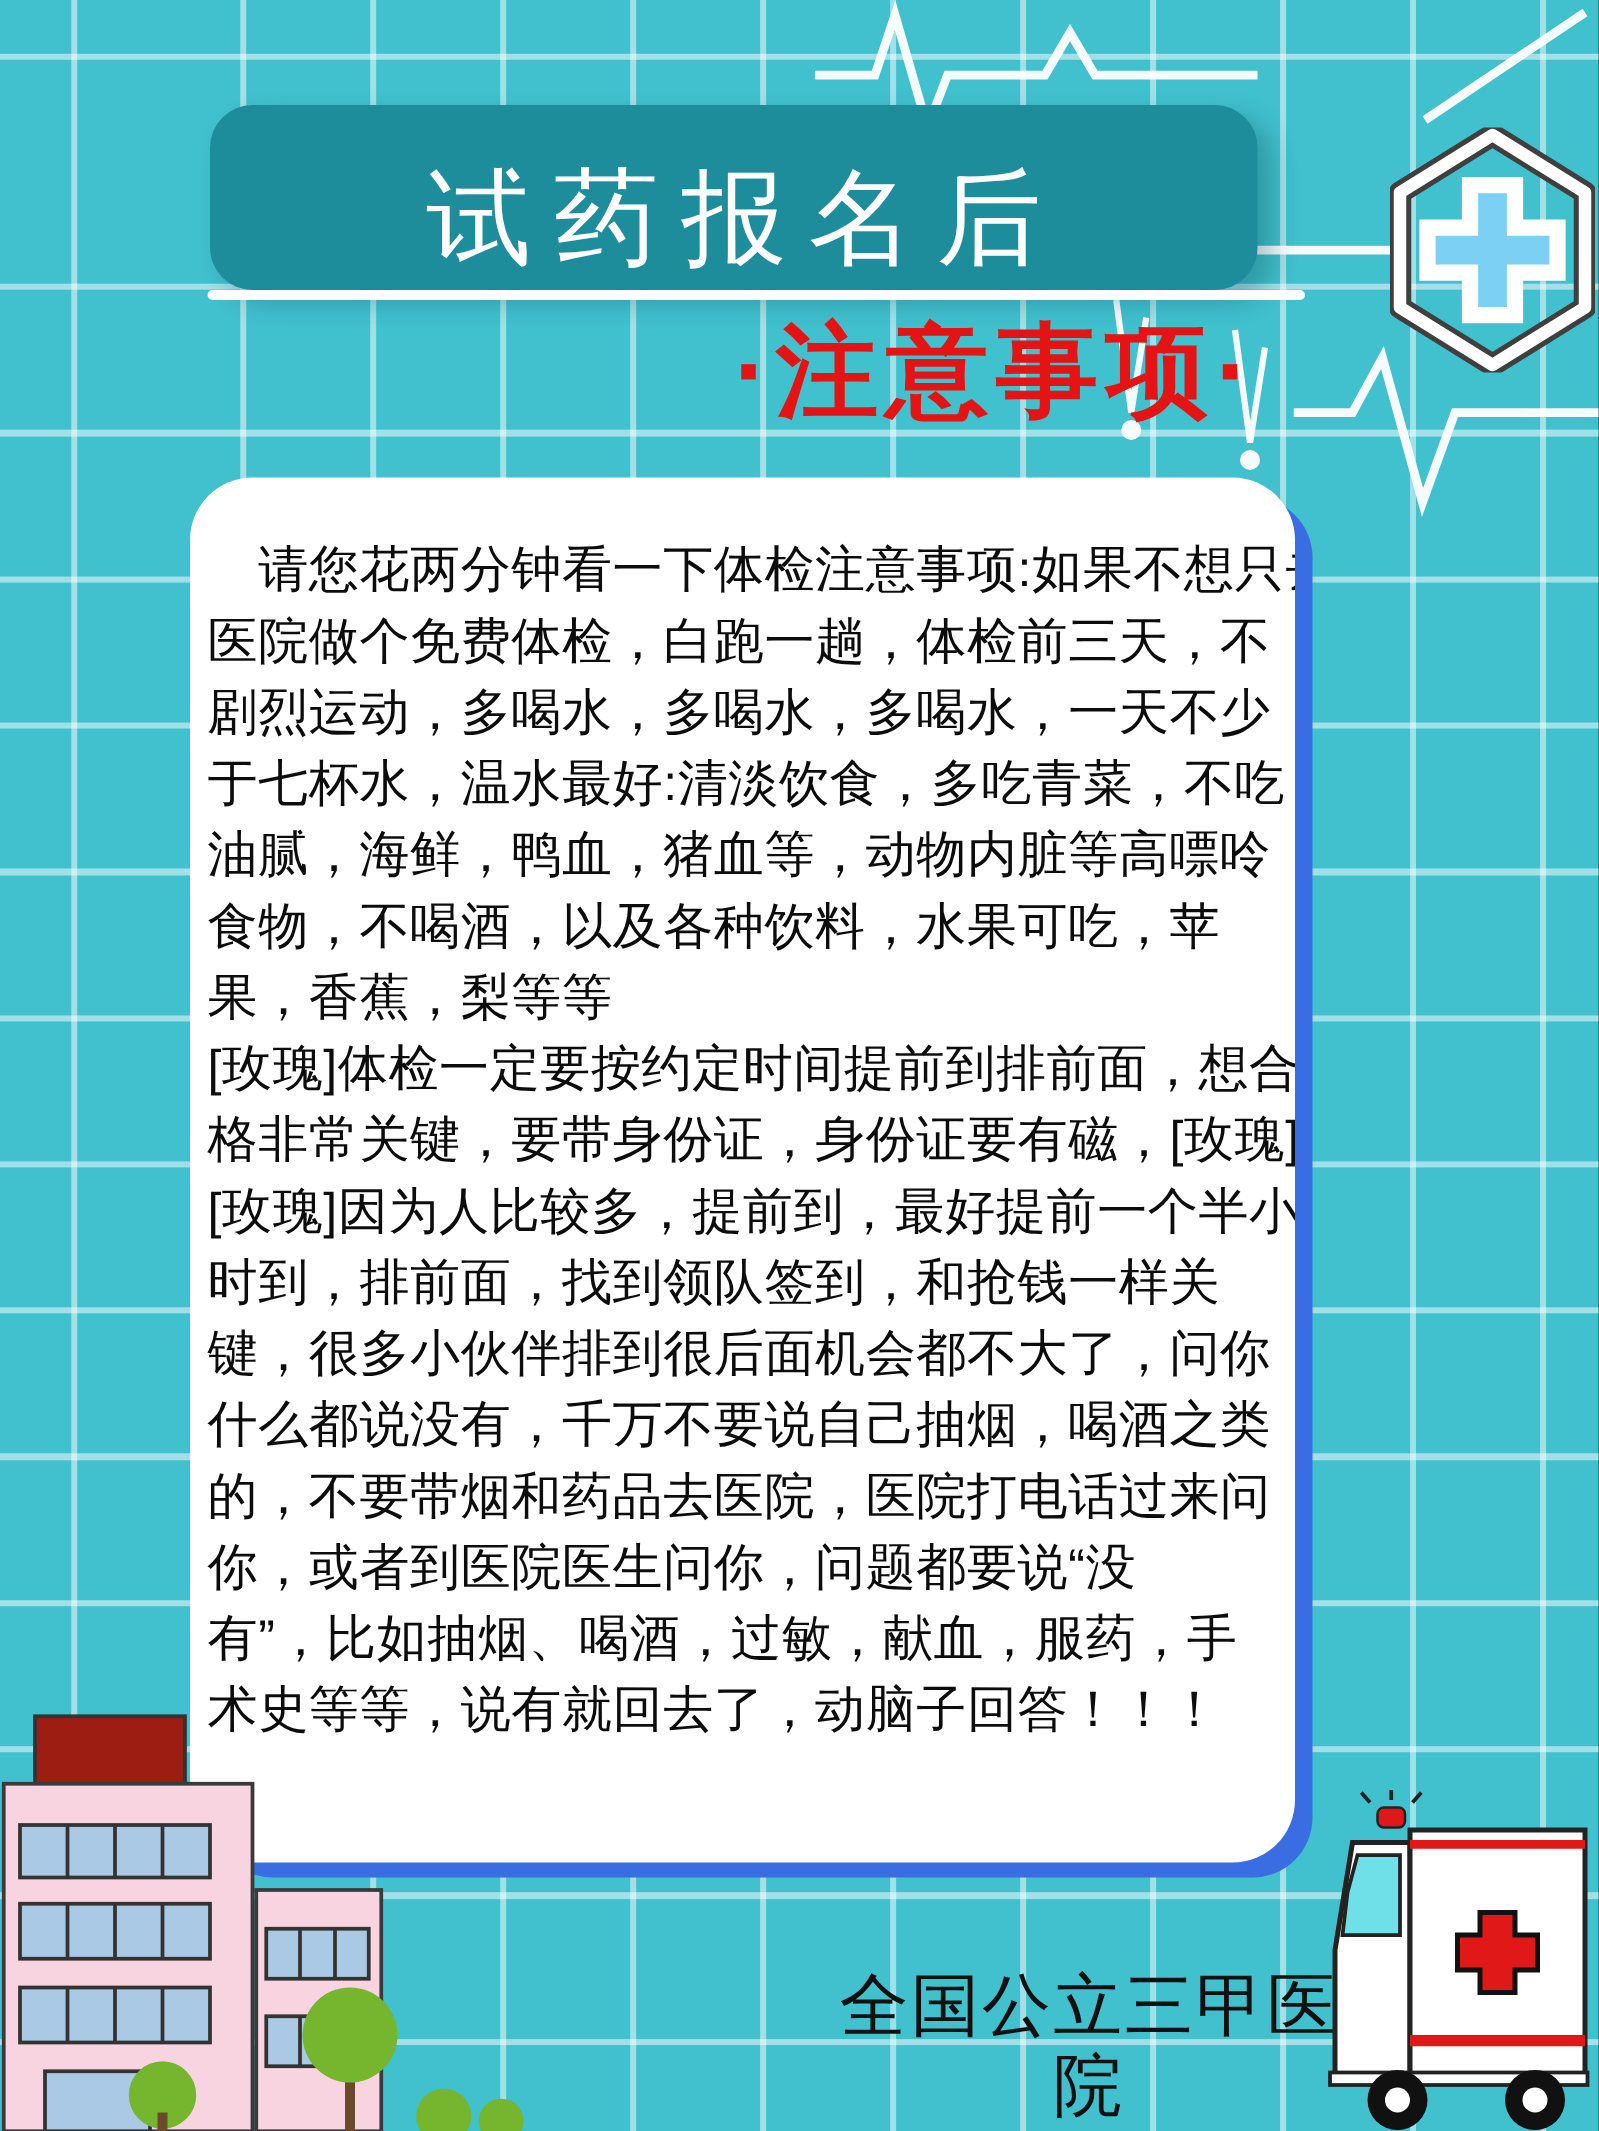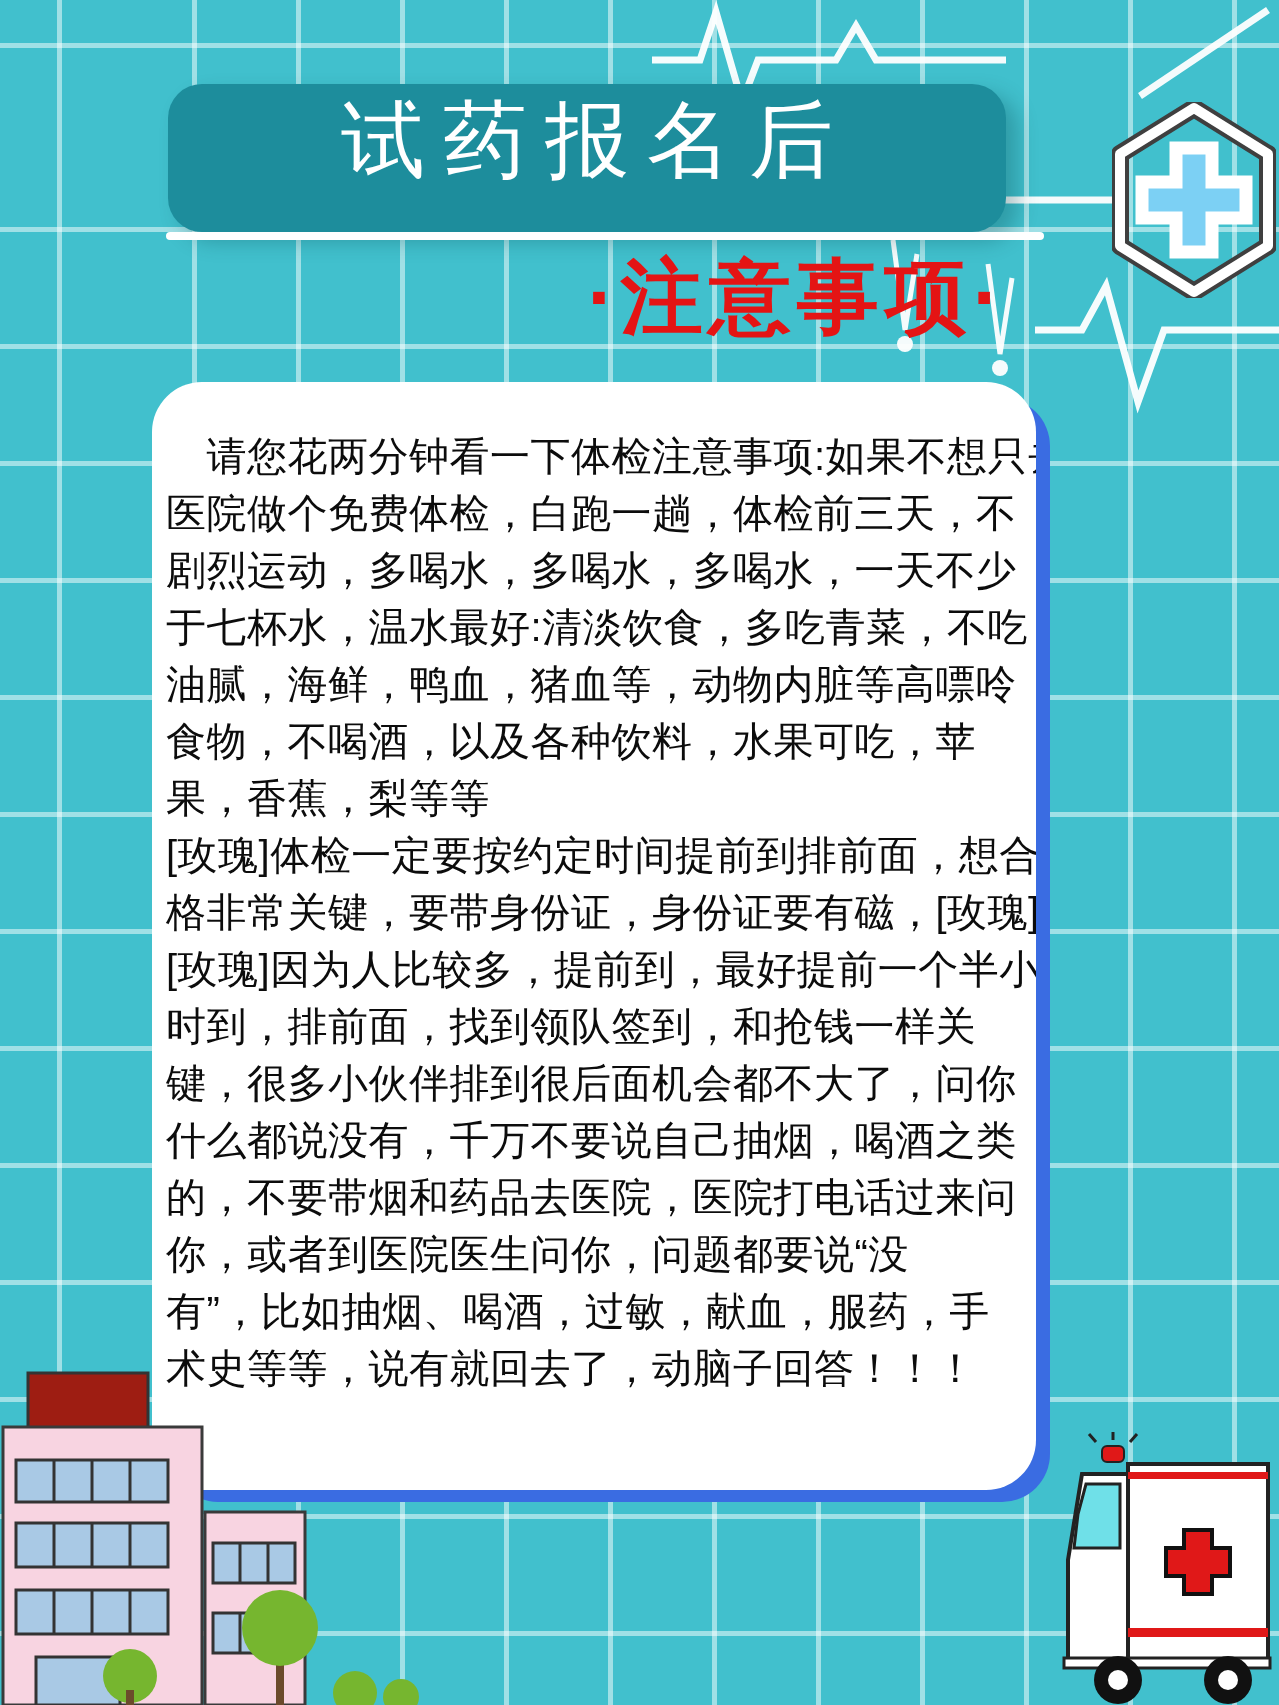--- a/index.html
+++ b/index.html
@@ -17,21 +17,21 @@
         rgba(255,255,255,.5) 112px, rgba(255,255,255,.5) 117px);
     background-position:93px 0, 0 115px;
     font-family:"Liberation Sans","DejaVu Sans",sans-serif;
   }
   .decor-svg{position:absolute;left:0;top:0;width:1279px;height:1705px;pointer-events:none;}
 
   .banner{
     position:absolute;left:168px;top:84px;width:838px;height:148px;
     background:#1d8d9c;border-radius:34px;
     box-shadow:12px 10px 20px rgba(0,60,70,.28);
-    display:flex;align-items:flex-start;justify-content:center;
+    display:flex;align-items:flex-end;justify-content:center;
   }
   .banner::after{
     content:"";position:absolute;left:-2px;right:-38px;bottom:-8px;height:8px;
     background:#ffffff;border-radius:4px;
   }
   .banner-title{
     color:#ffffff;font-size:84px;font-weight:500;letter-spacing:18px;
     padding-left:18px;white-space:nowrap;
   }
 
@@ -186,14 +186,15 @@
 
     <rect x="8" y="226" width="206" height="10" fill="#ffffff" stroke="#222222" stroke-width="3"></rect>
     <g>
       <circle cx="62" cy="248" r="24" fill="#111111"></circle>
       <circle cx="62" cy="248" r="10" fill="#ffffff"></circle>
       <circle cx="172" cy="248" r="24" fill="#111111"></circle>
       <circle cx="172" cy="248" r="10" fill="#ffffff"></circle>
     </g>
   </svg>
 
+  <div class="hospital-label">全国公立三甲医院</div>
 
 </div>
 
 </body></html>

